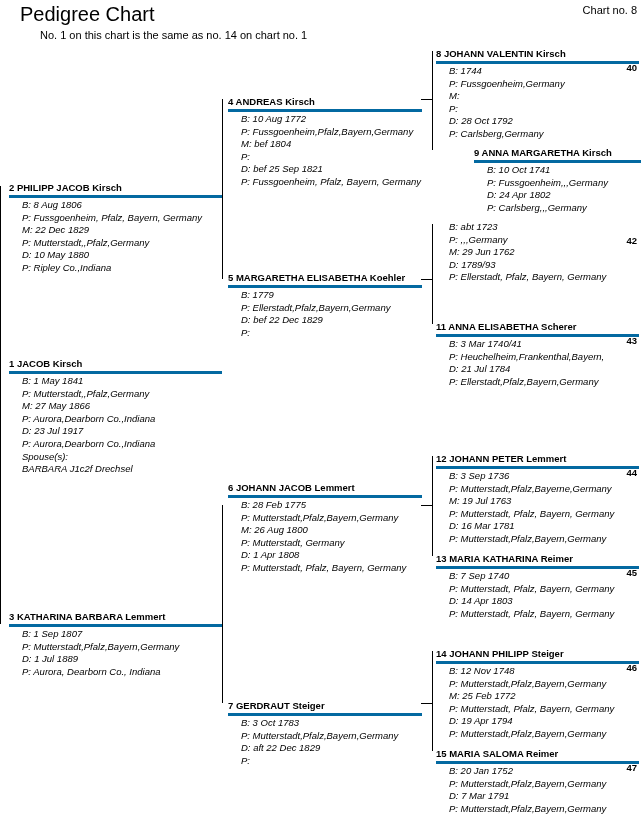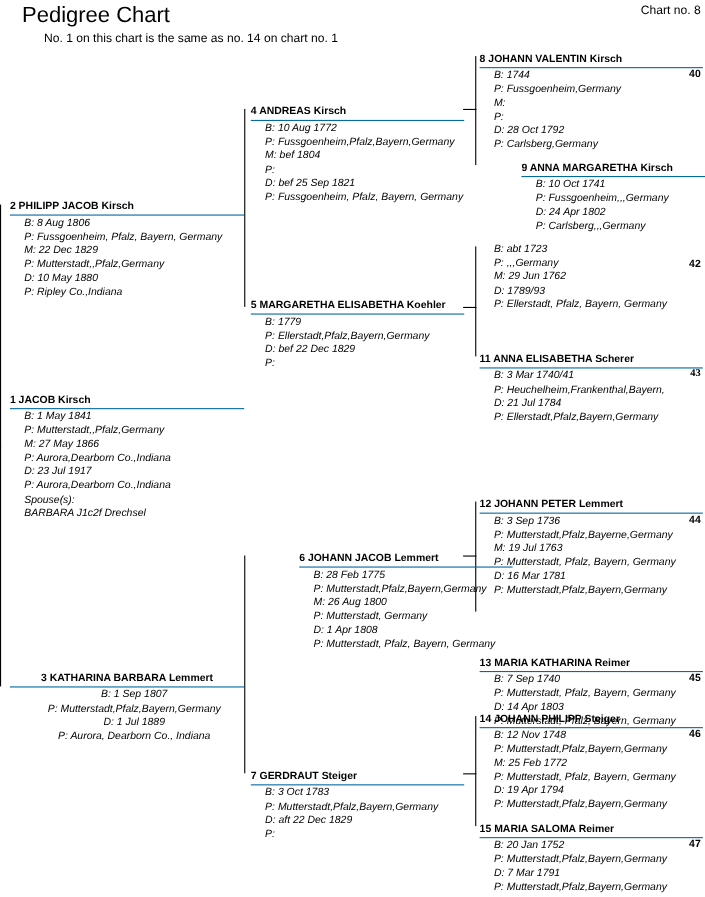--- a/index.html
+++ b/index.html
@@ -39,21 +39,21 @@
   }
   .person .pdetails{
     padding-left:13px;
     padding-top:1px;
     white-space:nowrap;
     font-style:italic;
   }
   .person .pdetails div{white-space:nowrap;}
 
   
-  .underline{border-bottom:1px solid #0369a1;}
+  .underline{border-bottom:3px solid #0369a1;}
 
   
   .refno{
     position:absolute;
     font-weight:bold;
     font-size:9.5px;
     line-height:13px;
     right:2px;
   }
 
@@ -104,21 +104,21 @@
   <div class="pdetails">
     <div>B: 8 Aug 1806</div>
     <div>P: Fussgoenheim, Pfalz, Bayern, Germany</div>
     <div>M: 22 Dec 1829</div>
     <div>P: Mutterstadt,,Pfalz,Germany</div>
     <div>D: 10 May 1880</div>
     <div>P: Ripley Co.,Indiana</div>
   </div>
 </div>
 
-<div class="person" style="left:9px; top:610px; width:213px;text-align:center;">
+<div class="person" style="left:9px; top:610px; width:213px;">
   <div class="pname underline">3 KATHARINA BARBARA Lemmert</div>
   <div class="pdetails">
     <div>B: 1 Sep 1807</div>
     <div>P: Mutterstadt,Pfalz,Bayern,Germany</div>
     <div>D: 1 Jul 1889</div>
     <div>P: Aurora, Dearborn Co., Indiana</div>
   </div>
 </div>
 
 <div class="person" style="left:228px; top:95px; width:194px;">
@@ -136,21 +136,21 @@
 <div class="person" style="left:228px; top:271px; width:194px;">
   <div class="pname underline">5 MARGARETHA ELISABETHA Koehler</div>
   <div class="pdetails">
     <div>B: 1779</div>
     <div>P: Ellerstadt,Pfalz,Bayern,Germany</div>
     <div>D: bef 22 Dec 1829</div>
     <div>P:</div>
   </div>
 </div>
 
-<div class="person" style="left:228px; top:501px; width:194px;margin-left:44px;">
+<div class="person" style="left:228px; top:481px; width:194px;">
   <div class="pname underline">6 JOHANN JACOB Lemmert</div>
   <div class="pdetails">
     <div>B: 28 Feb 1775</div>
     <div>P: Mutterstadt,Pfalz,Bayern,Germany</div>
     <div>M: 26 Aug 1800</div>
     <div>P: Mutterstadt, Germany</div>
     <div>D: 1 Apr 1808</div>
     <div>P: Mutterstadt, Pfalz, Bayern, Germany</div>
   </div>
 </div>
@@ -201,37 +201,37 @@
 </div>
 
 <div class="person" style="left:436px; top:320px; width:203px;">
   <div class="pname underline">11 ANNA ELISABETHA Scherer</div>
   <div class="pdetails">
     <div>B: 3 Mar 1740/41</div>
     <div>P: Heuchelheim,Frankenthal,Bayern,</div>
     <div>D: 21 Jul 1784</div>
     <div>P: Ellerstadt,Pfalz,Bayern,Germany</div>
   </div>
-  <div class="refno" style="top:14px;font-family:Liberation Serif, serif;">43</div>
+  <div class="refno" style="top:14px;">43</div>
 </div>
 
 <div class="person" style="left:436px; top:452px; width:203px;">
   <div class="pname underline">12 JOHANN PETER Lemmert</div>
   <div class="pdetails">
     <div>B: 3 Sep 1736</div>
     <div>P: Mutterstadt,Pfalz,Bayerne,Germany</div>
     <div>M: 19 Jul 1763</div>
     <div>P: Mutterstadt, Pfalz, Bayern, Germany</div>
     <div>D: 16 Mar 1781</div>
     <div>P: Mutterstadt,Pfalz,Bayern,Germany</div>
   </div>
   <div class="refno" style="top:14px;">44</div>
 </div>
 
-<div class="person" style="left:436px; top:552px; width:203px;margin-top:44px;">
+<div class="person" style="left:436px; top:552px; width:203px;">
   <div class="pname underline">13 MARIA KATHARINA Reimer</div>
   <div class="pdetails">
     <div>B: 7 Sep 1740</div>
     <div>P: Mutterstadt, Pfalz, Bayern, Germany</div>
     <div>D: 14 Apr 1803</div>
     <div>P: Mutterstadt, Pfalz, Bayern, Germany</div>
   </div>
   <div class="refno" style="top:14px;">45</div>
 </div>
 

